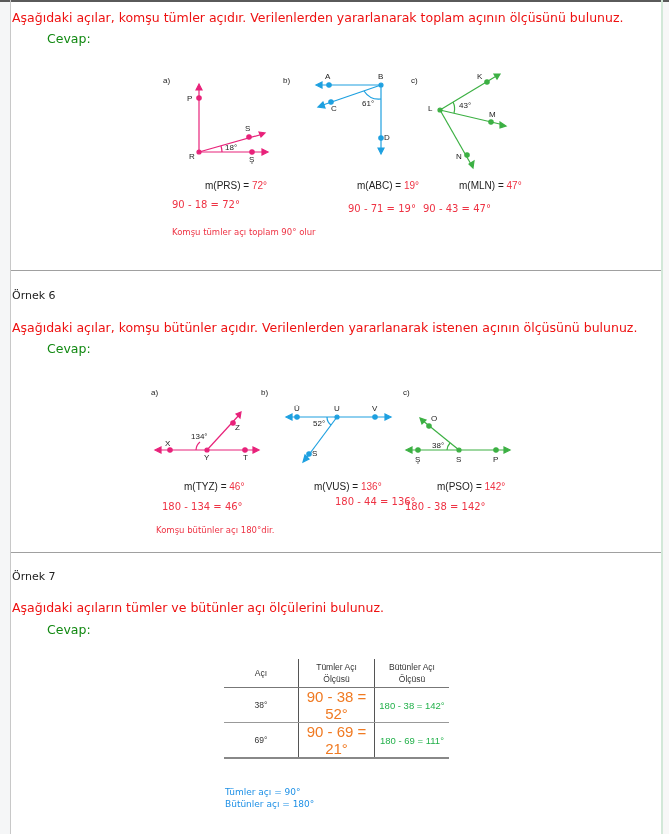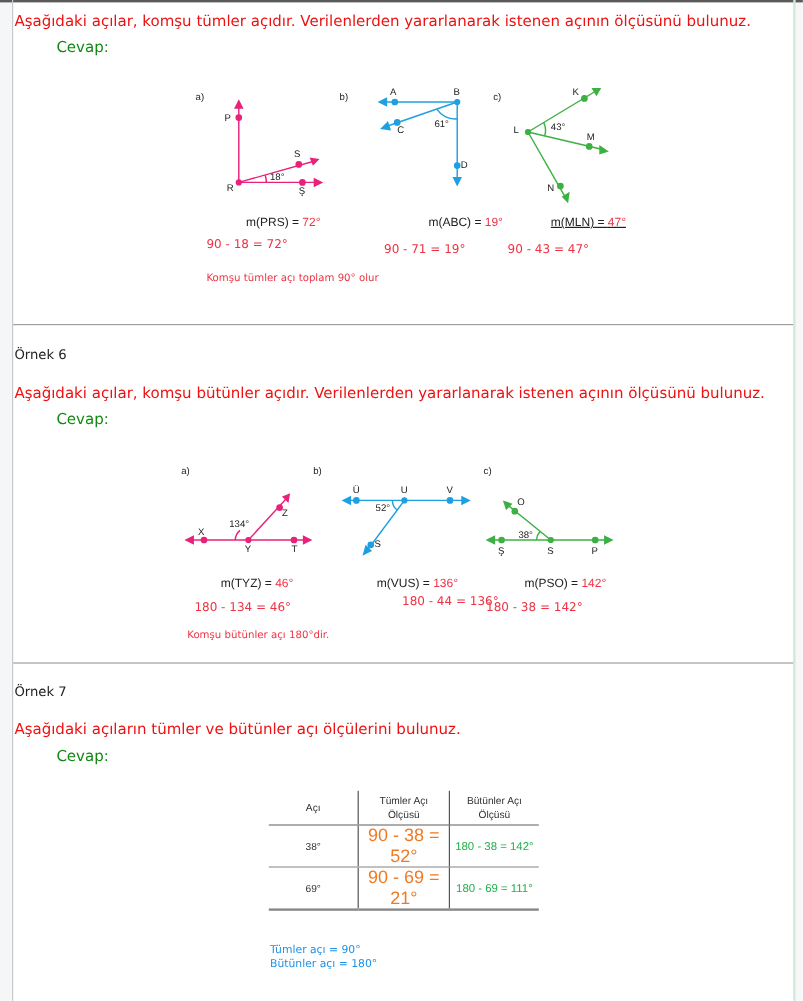--- a/index.html
+++ b/index.html
@@ -39,21 +39,21 @@
 </style>
 </head>
 <body>
 
 <div class="outer-left"></div>
 <div class="outer-right"></div>
 <div class="topbar"></div>
 <div class="frame-left"></div>
 <div class="frame-right"></div>
 
-<div class="abs q" style="left:12px; top:10px;">Aşağıdaki açılar, komşu tümler açıdır. Verilenlerden yararlanarak istenen açının ölçüsünü bulunuz.</div>
+<div class="abs q" style="left:12px; top:10px;">Aşağıdaki açılar, komşu tümler açıdır. Verilenlerden yararlanarak toplam açının ölçüsünü bulunuz.</div>
 <div class="abs cevap" style="left:12px; top:31px;">Cevap:</div>
 
 <div class="abs lbl" style="left:163px; top:76px;">a)</div>
 <svg style="left:0;top:0" width="669" height="834">
   <g stroke="#e8227a" fill="#e8227a" stroke-width="1.2">
     <line x1="199" y1="152" x2="199" y2="86"></line>
       <polygon points="196,90 199,84 202,90"></polygon>
     <line x1="199" y1="152" x2="263" y2="134"></line>
       <polygon points="259,132 265,133 261,137"></polygon>
     <line x1="199" y1="152" x2="266" y2="152"></line>
@@ -114,25 +114,25 @@
 <div class="abs lbl" style="left:489px; top:110px;">M</div>
 <div class="abs lbl" style="left:456px; top:152px;">N</div>
 <div class="abs lbl" style="left:459px; top:101px;">43°</div>
 
 <div class="abs eq" style="left:205px; top:180px;">
   <span>m(PRS)</span> = <span class="v">72°</span>
 </div>
 <div class="abs eq" style="left:340px; top:180px;padding-left:17px;">
   <span>m(ABC)</span> = <span class="v">19°</span>
 </div>
-<div class="abs eq" style="left:459px; top:180px;text-decoration:underline;">
+<div class="abs eq" style="left:459px; top:180px;">
   <span>m(MLN)</span> = <span class="v">47°</span>
 </div>
 <div class="abs red" style="left:172px; top:199px;">90 - 18 = 72°</div>
-<div class="abs red" style="left:320px; top:203px;">90 - 71 = 19°</div>
+<div class="abs red" style="left:348px; top:203px;">90 - 71 = 19°</div>
 <div class="abs red" style="left:423px; top:203px;">90 - 43 = 47°</div>
 <div class="abs red-small" style="left:172px; top:227px;">Komşu tümler açı toplam 90° olur</div>
 
 <div class="divider" style="top:270px;"></div>
 
 <div class="abs ornek" style="left:12px; top:289px;">Örnek 6</div>
 <div class="abs q" style="left:12px; top:320px;">Aşağıdaki açılar, komşu bütünler açıdır. Verilenlerden yararlanarak istenen açının ölçüsünü bulunuz.</div>
 <div class="abs cevap" style="left:12px; top:341px;">Cevap:</div>
 
 <div class="abs lbl" style="left:151px; top:388px;">a)</div>

